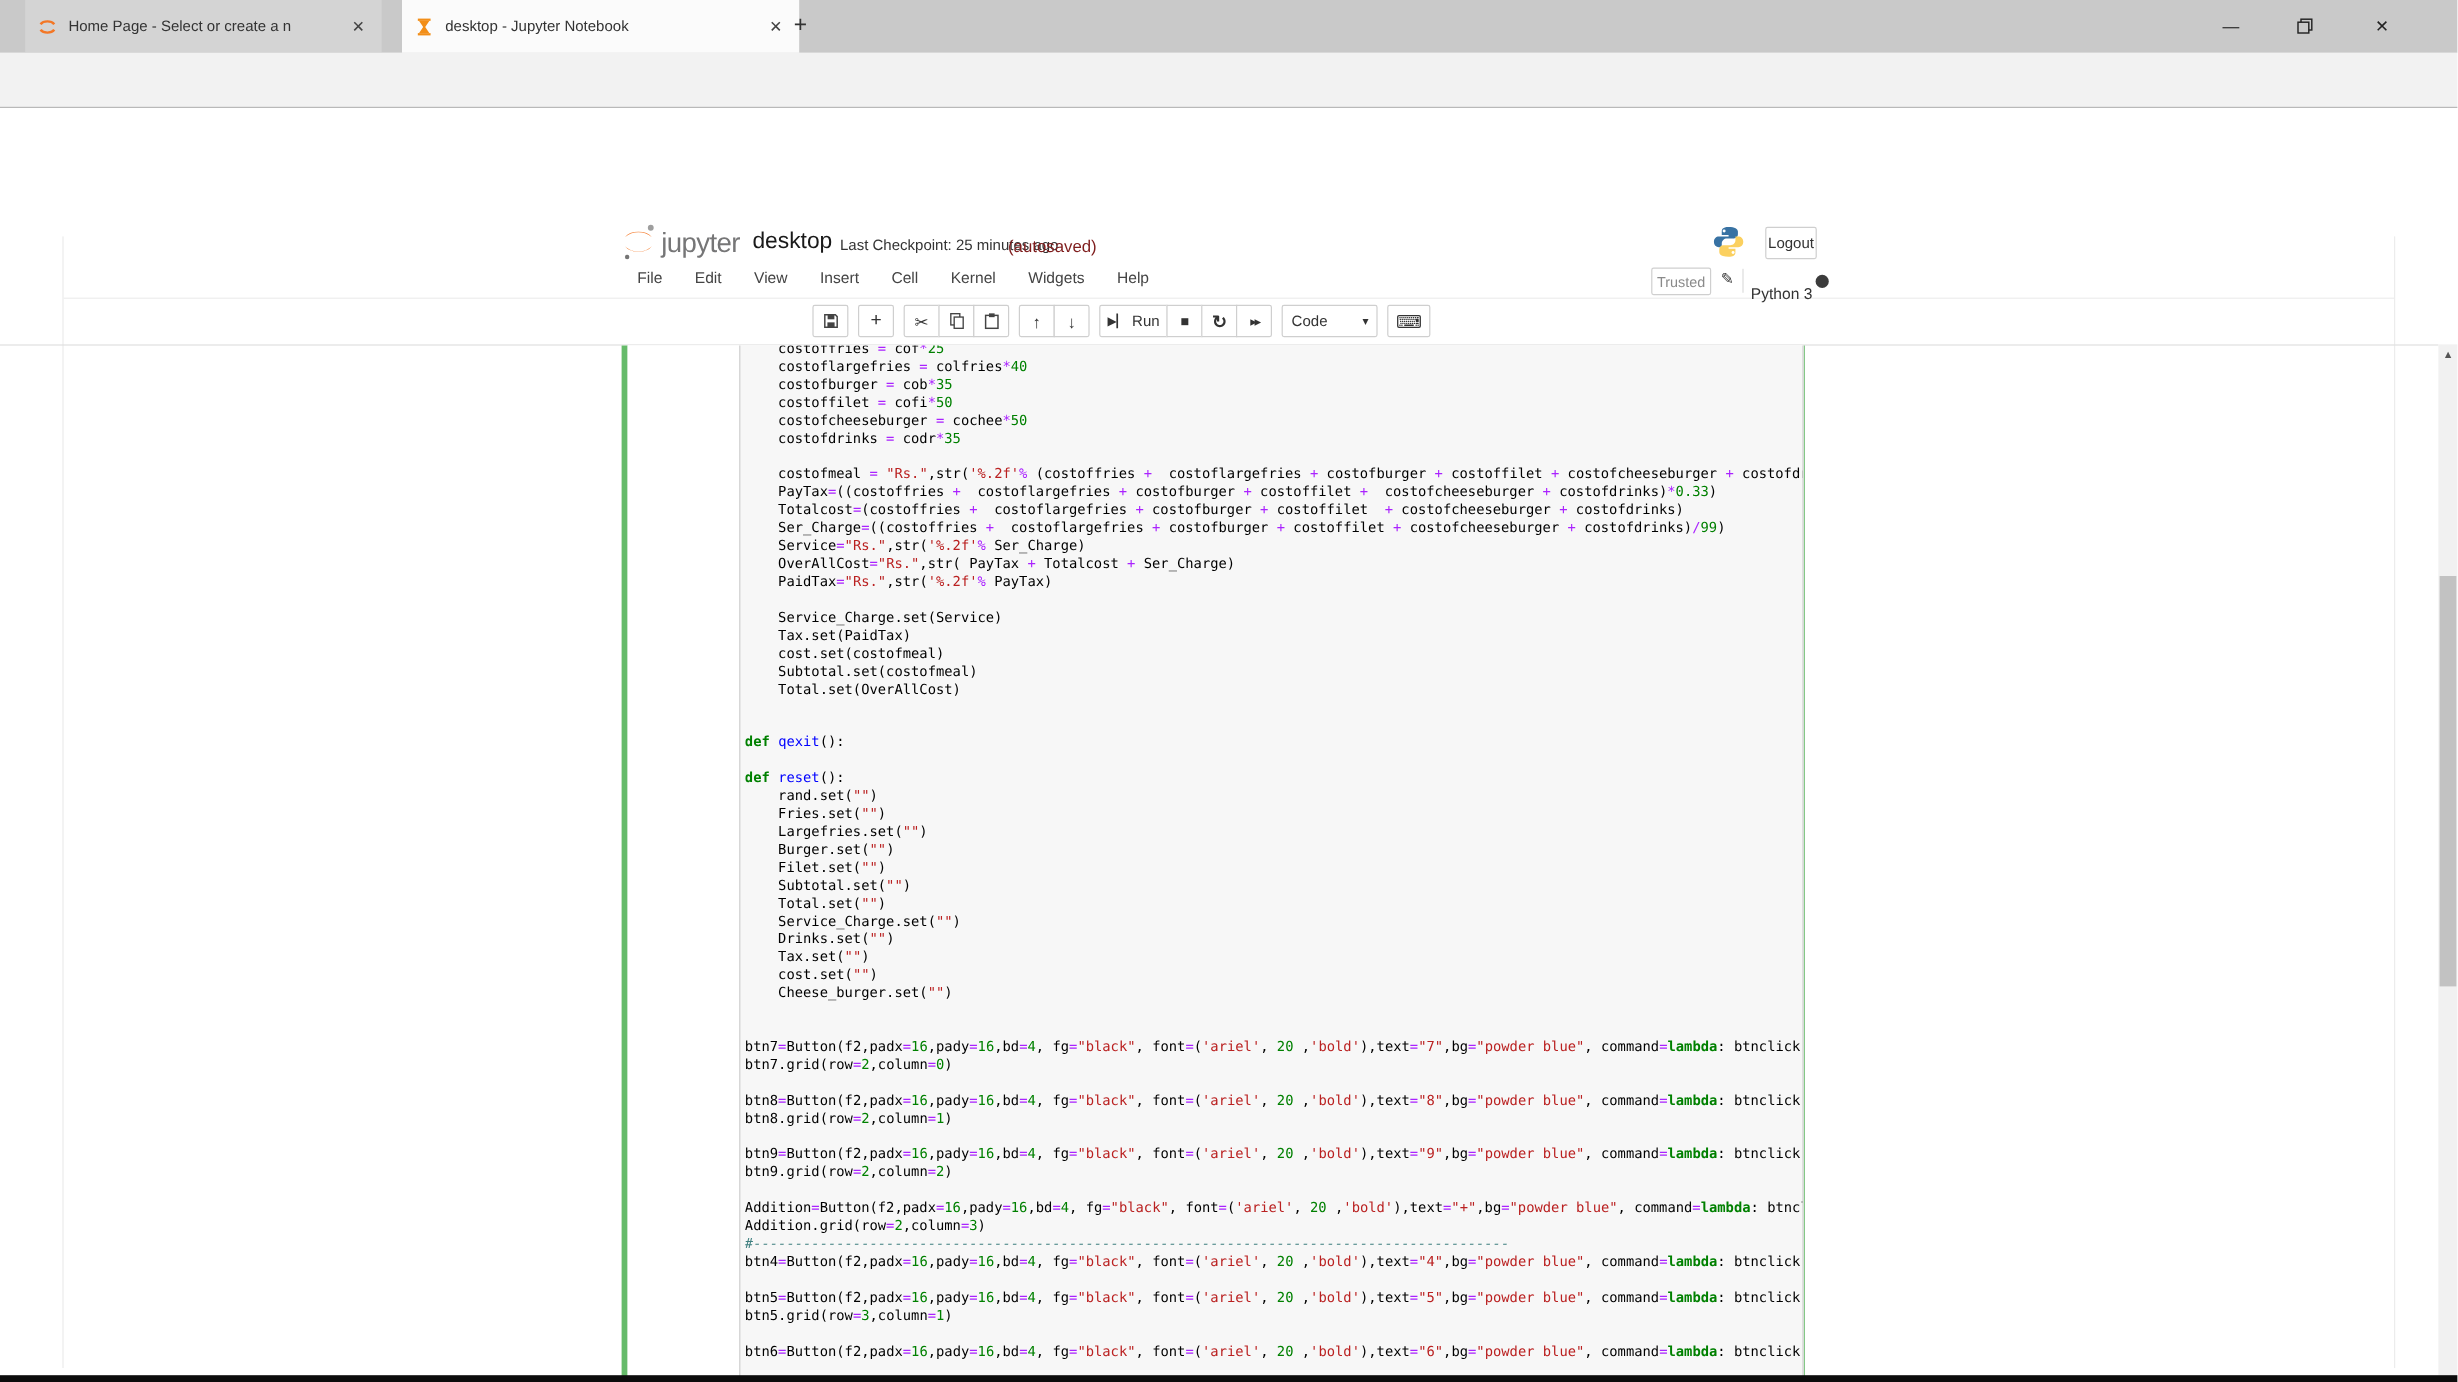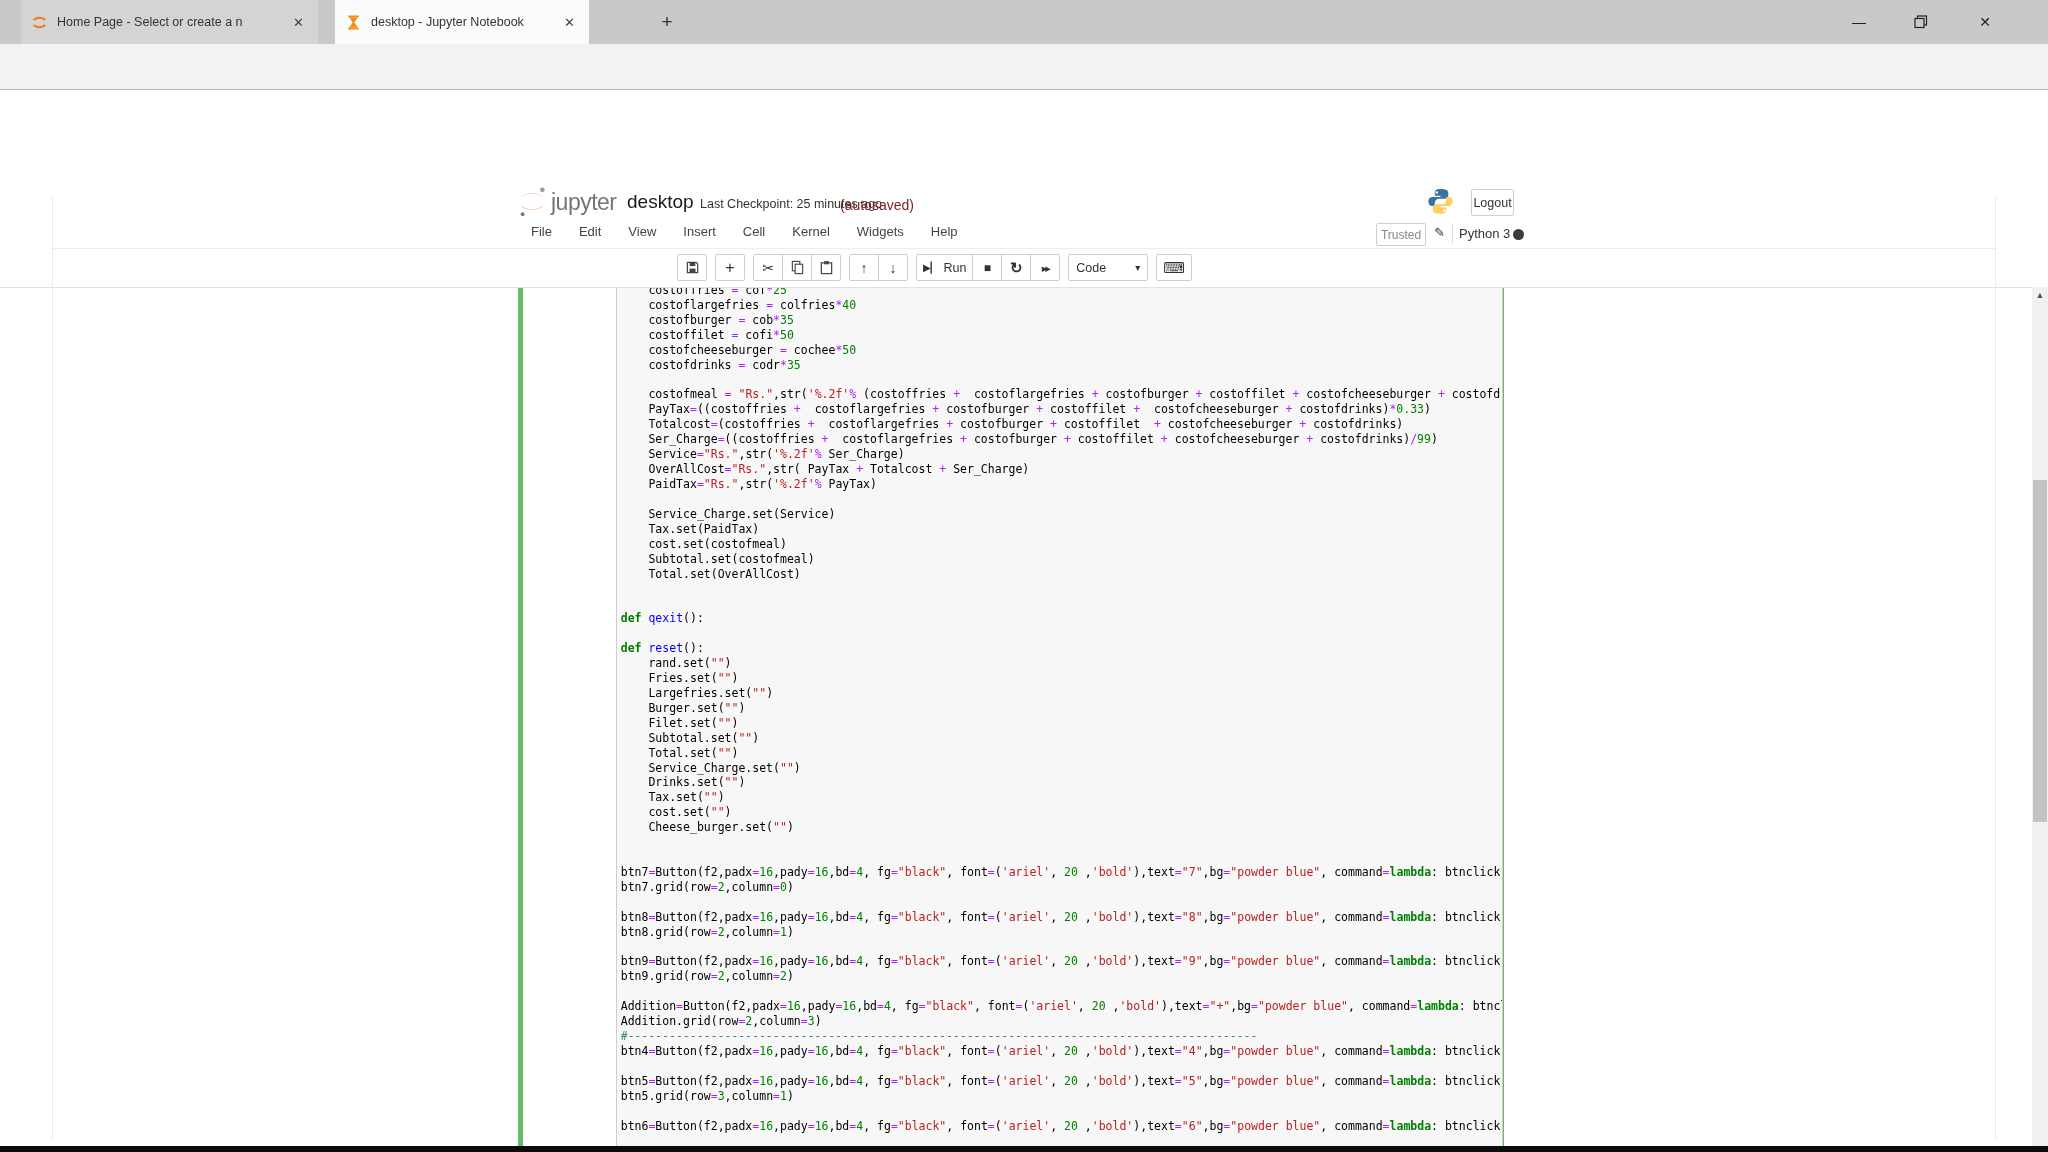--- a/index.html
+++ b/index.html
@@ -4,21 +4,21 @@
 <style>
   * { margin:0; padding:0; box-sizing:border-box; }
   html,body { width:2048px; height:1152px; overflow:hidden; background:#fff;
               font-family:"Liberation Sans", sans-serif; }
   #screen { position:relative; width:2048px; height:1152px; background:#fff; }
 
   
   .titlebar { position:absolute; left:0; top:0; width:100%; height:44px; background:#c9c9c9; }
   .tab { position:absolute; top:0; height:44px; display:flex; align-items:center; padding:0 10px; }
   .tab.inactive { left:21px; width:297px; background:#d4d4d4; }
-  .tab.active   { left:335px; width:254px; background:#fbfbfb; }
+  .tab.active   { left:335px; width:331px; background:#fbfbfb; }
   .tab .favicon { width:17px; height:17px; margin-right:9px; flex:0 0 auto; }
   .tab .ttl { font-size:12.5px; color:#333; white-space:nowrap; overflow:hidden; flex:1 1 auto; }
   .tab .close { font-size:13px; color:#444; margin-left:8px; padding:2px 4px; cursor:default; }
   .newtab { position:absolute; left:652px; top:8px; width:30px; height:28px; text-align:center;
             line-height:28px; font-size:19px; color:#333; }
   .winctl { position:absolute; top:0; height:44px; width:46px; display:flex; align-items:center;
             justify-content:center; color:#222; font-size:14px; }
   .navbar { position:absolute; left:0; top:44px; width:100%; height:46px; background:#f2f2f2;
             border-bottom:1px solid #b9b9b9; }
   .navic { position:absolute; top:52px; width:30px; height:30px; display:flex; align-items:center;
@@ -56,21 +56,21 @@
             display:flex; align-items:center; justify-content:center; }
 
   .menurow { position:absolute; left:531px; top:134px; display:flex; gap:27px; }
   .menurow .mi { font-size:13px; color:#444; }
   .menuline { position:absolute; left:53px; top:158px; width:1942px; height:1px; background:#ededed; }
   .trusted { position:absolute; left:1376px; top:133px; width:50px; height:23px; border:1px solid #cfcfcf;
              border-radius:2px; background:#fff; color:#8a8a8a; font-size:12px; display:flex;
              align-items:center; justify-content:center; }
   .pencil { position:absolute; left:1434px; top:135px; font-size:13px; color:#333; }
   .kdiv { position:absolute; left:1452px; top:134px; width:1px; height:20px; background:#ddd; }
-  .kname { position:absolute; left:1459px; top:136px; font-size:13px; color:#333; }
+  .kname { position:absolute; left:1459px; top:147px; font-size:13px; color:#333; }
   .kdot { position:absolute; left:1513px; top:139px; width:11px; height:11px; border-radius:50%;
           background:#3c3c3c; }
 
   .toolbar { position:absolute; left:677px; top:164px; display:flex; gap:8px; align-items:center; }
   .tgroup { display:flex; }
   .tbtn { min-width:30px; height:27px; background:#fff; border:1px solid #cfcfcf; display:flex;
           align-items:center; justify-content:center; font-size:13px; color:#333; padding:0 6px;
           margin-left:-1px; }
   .tgroup .tbtn:first-child { margin-left:0; border-radius:2px 0 0 2px; }
   .tgroup .tbtn:last-child { border-radius:0 2px 2px 0; }

